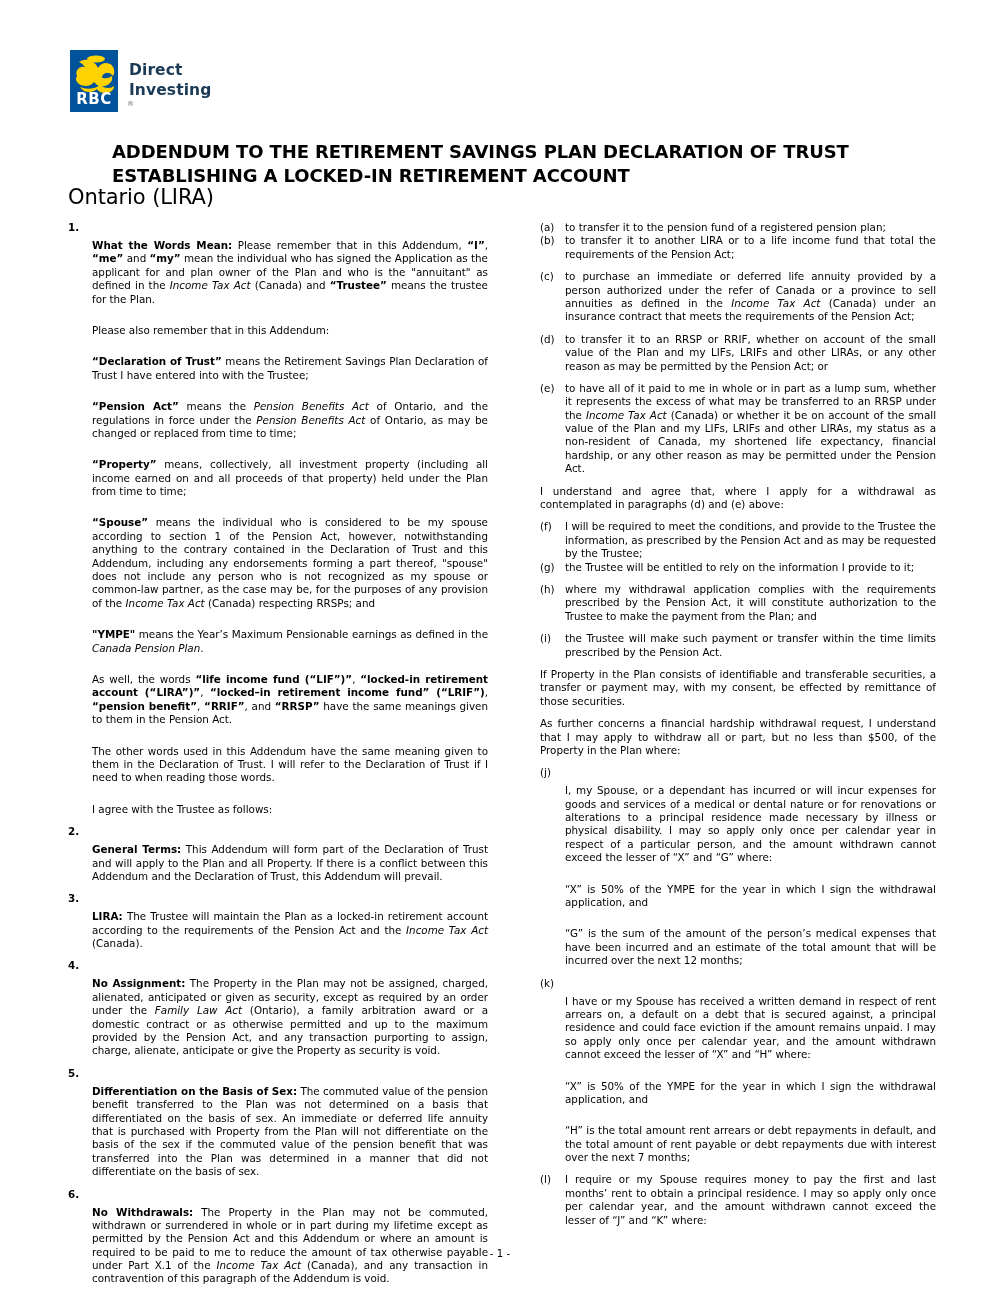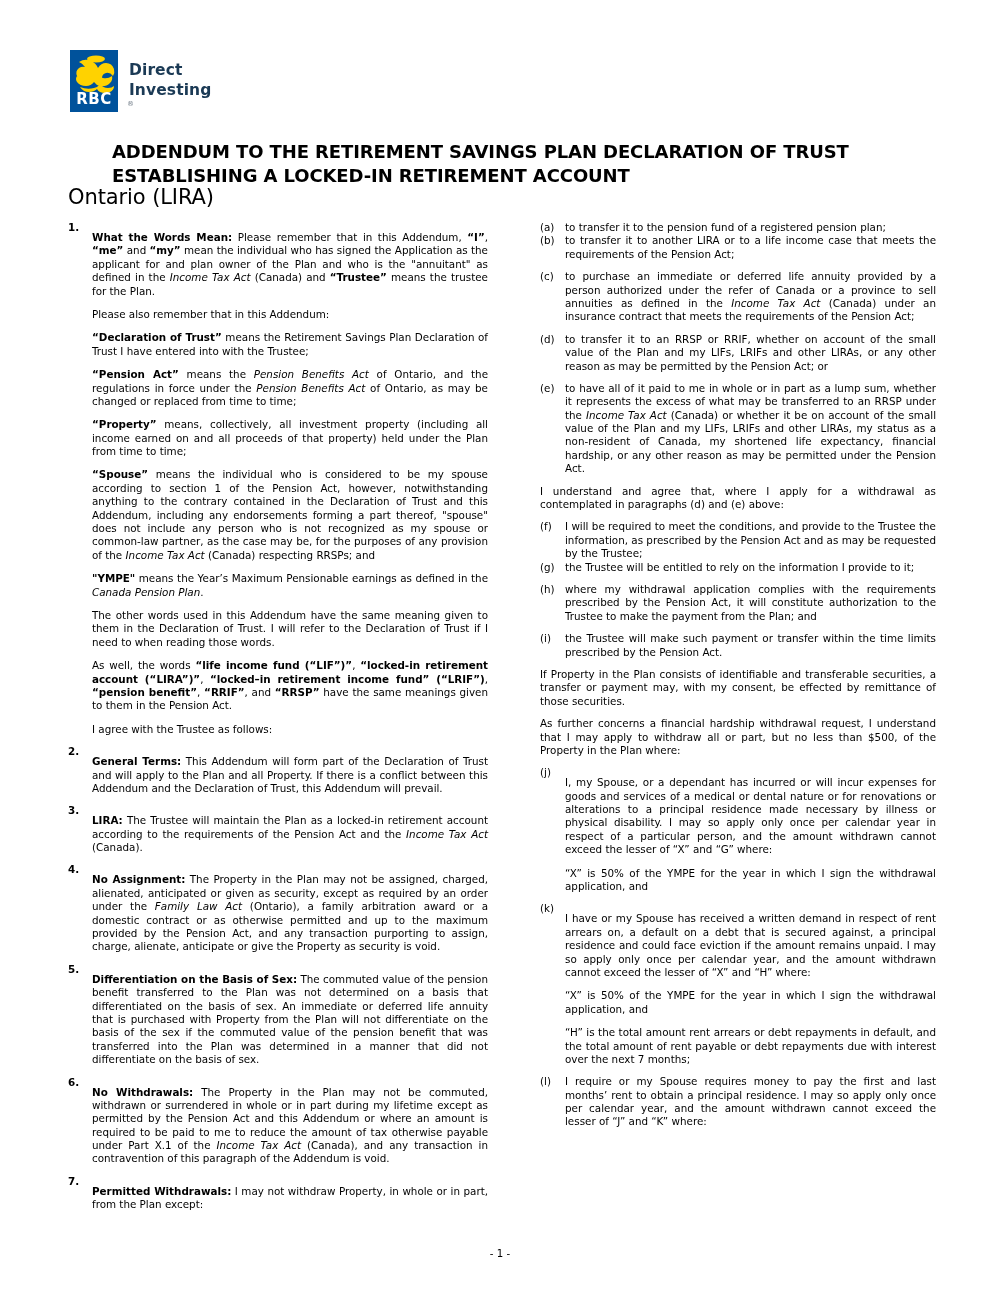--- a/index.html
+++ b/index.html
@@ -93,21 +93,21 @@
   }
   .item.tight { margin-bottom: 0; }
   .item-num {
     flex: 0 0 24px;
     font-weight: bold;
     text-align: left;
     white-space: nowrap;
   }
   .item-num.alpha { flex: 0 0 25px; font-weight: normal; }
   .item-body { flex: 1 1 auto; text-align: justify; }
-  .item-body > p { margin: 10px 0 9px 0; text-align: justify; }
+  .item-body > p { margin: 18px 0 9px 0; text-align: justify; }
   .item-body > p:last-child { margin-bottom: 0; }
 
   
   p.para { margin: 0 0 9px 0; text-align: justify; }
 
   b { font-weight: bold; }
   i { font-style: italic; }
 
   .footer {
     position: absolute;
@@ -157,23 +157,23 @@
         <p><b>“Declaration of Trust”</b><span> means the Retirement Savings Plan Declaration of Trust I have entered into with the Trustee;</span></p>
 
         <p><b>“Pension Act”</b><span> means the </span><i>Pension Benefits Act</i><span> of Ontario, and the regulations in force under the </span><i>Pension Benefits Act</i><span> of Ontario, as may be changed or replaced from time to time;</span></p>
 
         <p><b>“Property”</b><span> means, collectively, all investment property (including all income earned on and all proceeds of that property) held under the Plan from time to time;</span></p>
 
         <p><b>“Spouse”</b><span> means the individual who is considered to be my spouse according to section 1 of the Pension Act, however, notwithstanding anything to the contrary contained in the Declaration of Trust and this Addendum, including any endorsements forming a part thereof, "spouse" does not include any person who is not recognized as my spouse or common-law partner, as the case may be, for the purposes of any provision of the </span><i>Income Tax Act</i><span> (Canada) respecting RRSPs; and</span></p>
 
         <p><b>"YMPE"</b><span> means the Year’s Maximum Pensionable earnings as defined in the </span><i>Canada Pension Plan</i><span>.</span></p>
 
+        <p><span>As well, the words </span><b>“life income fund (“LIF”)”</b><span>, </span><b>“locked-in retirement account (“LIRA”)”</b><span>, </span><b>“locked–in retirement income fund” (“LRIF”)</b><span>, </span><b>“pension benefit”</b><span>, </span><b>“RRIF”</b><span>, and </span><b>“RRSP”</b><span> have the same meanings given to them in the Pension Act.</span></p>
+
         <p>The other words used in this Addendum have the same meaning given to them in the Declaration of Trust. I will refer to the Declaration of Trust if I need to when reading those words.</p>
-
-        <p><span>As well, the words </span><b>“life income fund (“LIF”)”</b><span>, </span><b>“locked-in retirement account (“LIRA”)”</b><span>, </span><b>“locked–in retirement income fund” (“LRIF”)</b><span>, </span><b>“pension benefit”</b><span>, </span><b>“RRIF”</b><span>, and </span><b>“RRSP”</b><span> have the same meanings given to them in the Pension Act.</span></p>
 
         <p>I agree with the Trustee as follows:</p>
       </div>
     </div>
 
     <div class="item">
       <div class="item-num">2.</div>
       <div class="item-body">
         <p><b>General Terms:</b><span> This Addendum will form part of the Declaration of Trust and will apply to the Plan and all Property. If there is a conflict between this Addendum and the Declaration of Trust, this Addendum will prevail.</span></p>
       </div>
@@ -218,21 +218,21 @@
 
   <div class="col col-right">
 
     <div class="item tight">
       <div class="item-num alpha">(a)</div>
       <div class="item-body">to transfer it to the pension fund of a registered pension plan;</div>
     </div>
 
     <div class="item">
       <div class="item-num alpha">(b)</div>
-      <div class="item-body">to transfer it to another LIRA or to a life income case that meets the requirements of the Pension Act;</div>
+      <div class="item-body">to transfer it to another LIRA or to a life income fund that total the requirements of the Pension Act;</div>
     </div>
 
     <div class="item">
       <div class="item-num alpha">(c)</div>
       <div class="item-body"><span>to purchase an immediate or deferred life annuity provided by a person authorized under the refer of Canada or a province to sell annuities as defined in the </span><i>Income Tax Act</i><span> (Canada) under an insurance contract that meets the requirements of the Pension Act;</span></div>
     </div>
 
     <div class="item">
       <div class="item-num alpha">(d)</div>
       <div class="item-body"> to transfer it to an RRSP or RRIF, whether on account of the small value of the Plan and my LIFs, LRIFs and other LIRAs, or any other reason as may be permitted by the Pension Act; or</div>
@@ -267,20 +267,21 @@
 
     <p class="para">If Property in the Plan consists of identifiable and transferable securities, a transfer or payment may, with my consent, be effected by remittance of those securities.</p>
 
     <p class="para">As further concerns a financial hardship withdrawal request, I understand that I may apply to withdraw all or part, but no less than $500, of the Property in the Plan where:</p>
 
     <div class="item">
       <div class="item-num alpha">(j)</div>
       <div class="item-body">
         <p>I, my Spouse, or a dependant has incurred or will incur expenses for goods and services of a medical or dental nature or for renovations or alterations to a principal residence made necessary by illness or physical disability. I may so apply only once per calendar year in respect of a particular person, and the amount withdrawn cannot exceed the lesser of “X” and “G” where:</p>
         <p>“X” is 50% of the YMPE for the year in which I sign the withdrawal application, and</p>
+        <p>“G” is the sum of the amount of the person’s medical expenses that have been incurred and an estimate of the total amount that will be incurred over the next 12 months;</p>
       </div>
     </div>
 
     <div class="item">
       <div class="item-num alpha">(k)</div>
       <div class="item-body">
         <p>I have or my Spouse has received a written demand in respect of rent arrears on, a default on a debt that is secured against, a principal residence and could face eviction if the amount remains unpaid. I may so apply only once per calendar year, and the amount withdrawn cannot exceed the lesser of “X” and “H” where:</p>
         <p>“X” is 50% of the YMPE for the year in which I sign the withdrawal application, and</p>
         <p>“H” is the total amount rent arrears or debt repayments in default, and the total amount of rent payable or debt repayments due with interest over the next 7 months;</p>
       </div>

